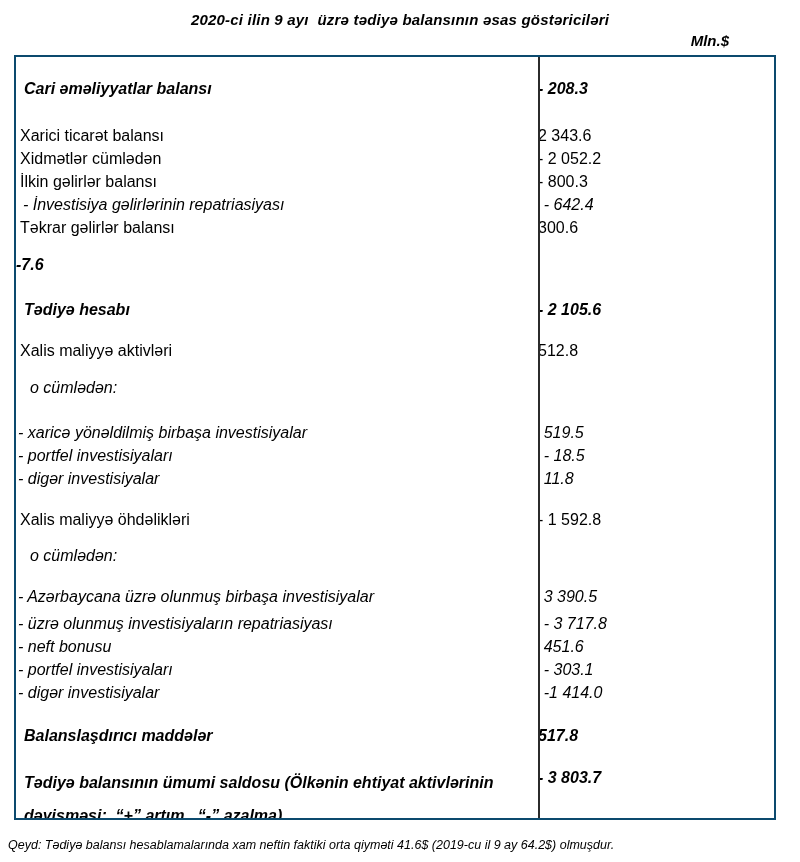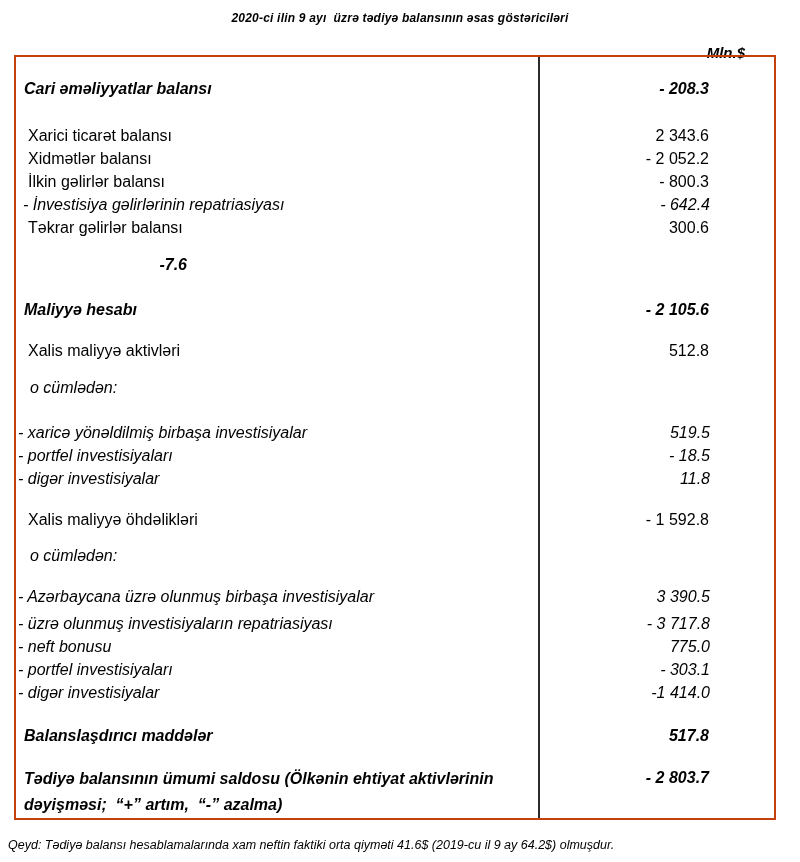--- a/index.html
+++ b/index.html
@@ -1,57 +1,57 @@
 <!DOCTYPE html>
 <html><head>
 <meta charset="utf-8">
 <style>
   * { margin:0; padding:0; box-sizing:border-box; }
   html,body { width:800px; height:862px; background:#ffffff; color:#000;
     font-family:"Liberation Sans", sans-serif; position:relative; overflow:hidden; }
 
   .doc-title {
     position:absolute; top:11px; left:0; width:800px;
-    text-align:center; font-size:12px; font-weight:bold; font-style:italic;
+    text-align:center; font-size:15px; font-weight:bold; font-style:italic;
     white-space:pre; letter-spacing:0.2px;
   }
   .unit-label {
-    position:absolute; top:32px; right:55px;
-    font-size:15px; font-weight:bold; font-style:italic;margin-top:12px;
+    position:absolute; top:32px; right:71px;
+    font-size:15px; font-weight:bold; font-style:italic;
   }
 
   .bop-table {
     position:absolute; left:14px; top:55px; width:762px; height:765px;
-    border:2px solid #c2410c; overflow:hidden;
+    border:2px solid #0c4a6e; overflow:hidden;
   }
   .col-divider {
     position:absolute; left:522px; top:0; bottom:0; width:2px;
     background:#2b2b2b;
   }
 
   .row { display:flex; align-items:flex-start; font-size:16px; line-height:23px; }
   .row .label { width:522px; white-space:pre-wrap; }
-  .row .value { width:235px; text-align:right; padding-right:64px; }
+  .row .value { width:235px; padding-right:64px; }
 
   .bold  { font-weight:bold; font-style:italic; }
   .ital  { font-style:italic;gap:20px; }
   .reg .label, .reg .value { font-weight:normal; font-style:normal; }
 
   .bold .label     { padding-left:8px; }
-  .reg .label      { padding-left:12px; }
+  .reg .label      { padding-left:4px; }
   .sub .label      { padding-left:14px; }
   .dash .label     { padding-left:2px; }
   .dashless .label { padding-left:7px; }
 
   .mt4  { margin-top:4px; }  .mt13 { margin-top:13px; }
   .mt14 { margin-top:14px; } .mt18 { margin-top:18px; }
   .mt19 { margin-top:19px; } .mt20 { margin-top:20px; }
   .mt22 { margin-top:22px; } .mt24 { margin-top:24px; }
 
-  .two-line .label { line-height:26px; }
+  .two-line .label { line-height:33px; }
 
   .footnote {
     position:absolute; left:8px; top:838px; width:790px;
     font-size:12.5px; font-weight:normal; font-style:italic;
   }
 </style>
 </head>
 <body>
 
 <div class="doc-title">2020-ci ilin 9 ayı  üzrə tədiyə balansının əsas göstəriciləri</div>
@@ -63,42 +63,42 @@
   <div class="row bold mt20">
     <div class="label">Cari əməliyyatlar balansı</div>
     <div class="value">- 208.3</div>
   </div>
 
   <div class="row reg mt24">
     <div class="label">Xarici ticarət balansı</div>
     <div class="value">2 343.6</div>
   </div>
   <div class="row reg">
-    <div class="label">Xidmətlər balansı</div>
+    <div class="label">Xidmətlər cümlədən</div>
     <div class="value">- 2 052.2</div>
   </div>
   <div class="row reg">
     <div class="label">İlkin gəlirlər balansı</div>
     <div class="value">- 800.3</div>
   </div>
   <div class="row ital dashless">
     <div class="label">- İnvestisiya gəlirlərinin repatriasiyası</div>
     <div class="value">- 642.4</div>
   </div>
   <div class="row reg">
     <div class="label">Təkrar gəlirlər balansı</div>
     <div class="value">300.6</div>
   </div>
 
   <div class="row bold mt14">
     <div class="value">-7.6</div>
   </div>
 
   <div class="row bold mt22">
-    <div class="label">Maliyyə hesabı</div>
+    <div class="label">Tədiyə hesabı</div>
     <div class="value">- 2 105.6</div>
   </div>
 
   <div class="row reg mt18">
     <div class="label">Xalis maliyyə aktivləri</div>
     <div class="value">512.8</div>
   </div>
 
   <div class="row ital sub mt14">
     <div class="label">o cümlədən:</div>
@@ -131,35 +131,35 @@
   <div class="row ital dash mt18">
     <div class="label">- Azərbaycana üzrə olunmuş birbaşa investisiyalar</div>
     <div class="value">3 390.5</div>
   </div>
   <div class="row ital dash mt4">
     <div class="label">- üzrə olunmuş investisiyaların repatriasiyası</div>
     <div class="value">- 3 717.8</div>
   </div>
   <div class="row ital dash">
     <div class="label">- neft bonusu</div>
-    <div class="value">775.0</div>
+    <div class="value">451.6</div>
   </div>
   <div class="row ital dash">
     <div class="label">- portfel investisiyaları</div>
     <div class="value">- 303.1</div>
   </div>
   <div class="row ital dash">
     <div class="label">- digər investisiyalar</div>
     <div class="value">-1 414.0</div>
   </div>
 
   <div class="row bold mt20">
     <div class="label">Balanslaşdırıcı maddələr</div>
     <div class="value">517.8</div>
   </div>
 
   <div class="row bold two-line mt19">
     <div class="label">Tədiyə balansının ümumi saldosu (Ölkənin ehtiyat aktivlərinin dəyişməsi;  “+” artım,  “-” azalma)</div>
-    <div class="value">- 2 803.7</div>
+    <div class="value">- 3 803.7</div>
   </div>
 </div>
 
 <div class="footnote">Qeyd: Tədiyə balansı hesablamalarında xam neftin faktiki orta qiyməti 41.6$ (2019-cu il 9 ay 64.2$) olmuşdur.</div>
 
 </body></html>

